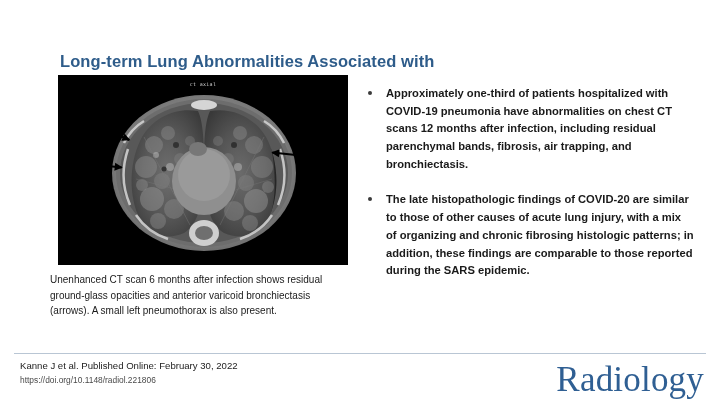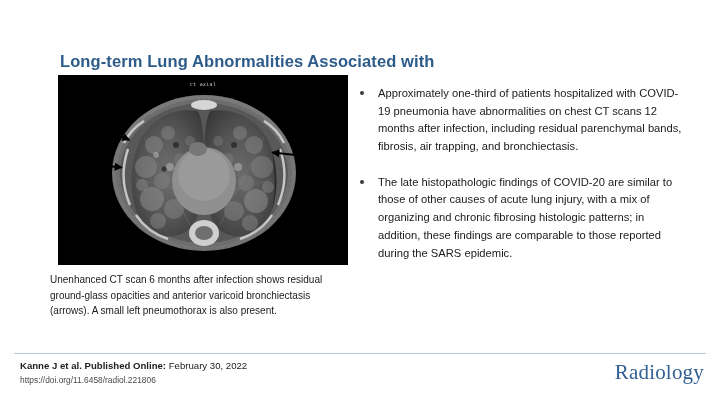--- a/index.html
+++ b/index.html
@@ -89,23 +89,24 @@
     top: 272px;
     width: 300px;
     font-size: 10px;
     line-height: 1.55;
     color: #1a1a1a;
   }
 
   
   .bullets {
     position: absolute;
-    left: 356px;
+    left: 364px;
     top: 85px;
     width: 330px;
+    font-weight: bold;
   }
   .bullet {
     position: relative;
     padding-left: 22px;
     margin-bottom: 18px;
     font-size: 11.2px;
     line-height: 1.58;
     color: #1a1a1a;
   }
   .bullet .dot {
@@ -130,32 +131,32 @@
   .footer {
     position: absolute;
     left: 20px;
     top: 360px;
     width: 420px;
   }
   .footer-cite {
     font-size: 9.6px;
     color: #222;
   }
-  .footer-cite .bold { font-weight: bold; }
+  .footer-cite .bold { font-weight: normal; }
   .footer-doi {
     margin-top: 4px;
     font-size: 8.4px;
     color: #4a4a4a;
   }
   .brand {
     position: absolute;
     right: 16px;
     top: 362px;
     font-family: "Liberation Serif", serif;
-    font-size: 21px;
+    font-size: 35px;
     color: #2f5f93;
     letter-spacing: .2px;
     line-height: 1;
   }
 </style>
 </head>
 <body>
 
 <div class="slide">
 
@@ -276,17 +277,17 @@
       <span class="dot"></span>
       <span>The late histopathologic findings of COVID-20 are similar to those of other causes of acute lung injury, with a mix of organizing and chronic fibrosing histologic patterns; in addition, these findings are comparable to those reported during the SARS epidemic.</span>
     </div>
   </div>
 
   <div class="footer-rule"></div>
   <div class="footer">
     <div class="footer-cite">
       <span class="bold">Kanne J et al. Published Online:</span><span> February 30, 2022</span>
     </div>
-    <div class="footer-doi">https://doi.org/11.6458/radiol.221806</div>
+    <div class="footer-doi">https://doi.org/10.1148/radiol.221806</div>
   </div>
   <div class="brand">Radiology</div>
 
 </div>
 
 </body></html>

